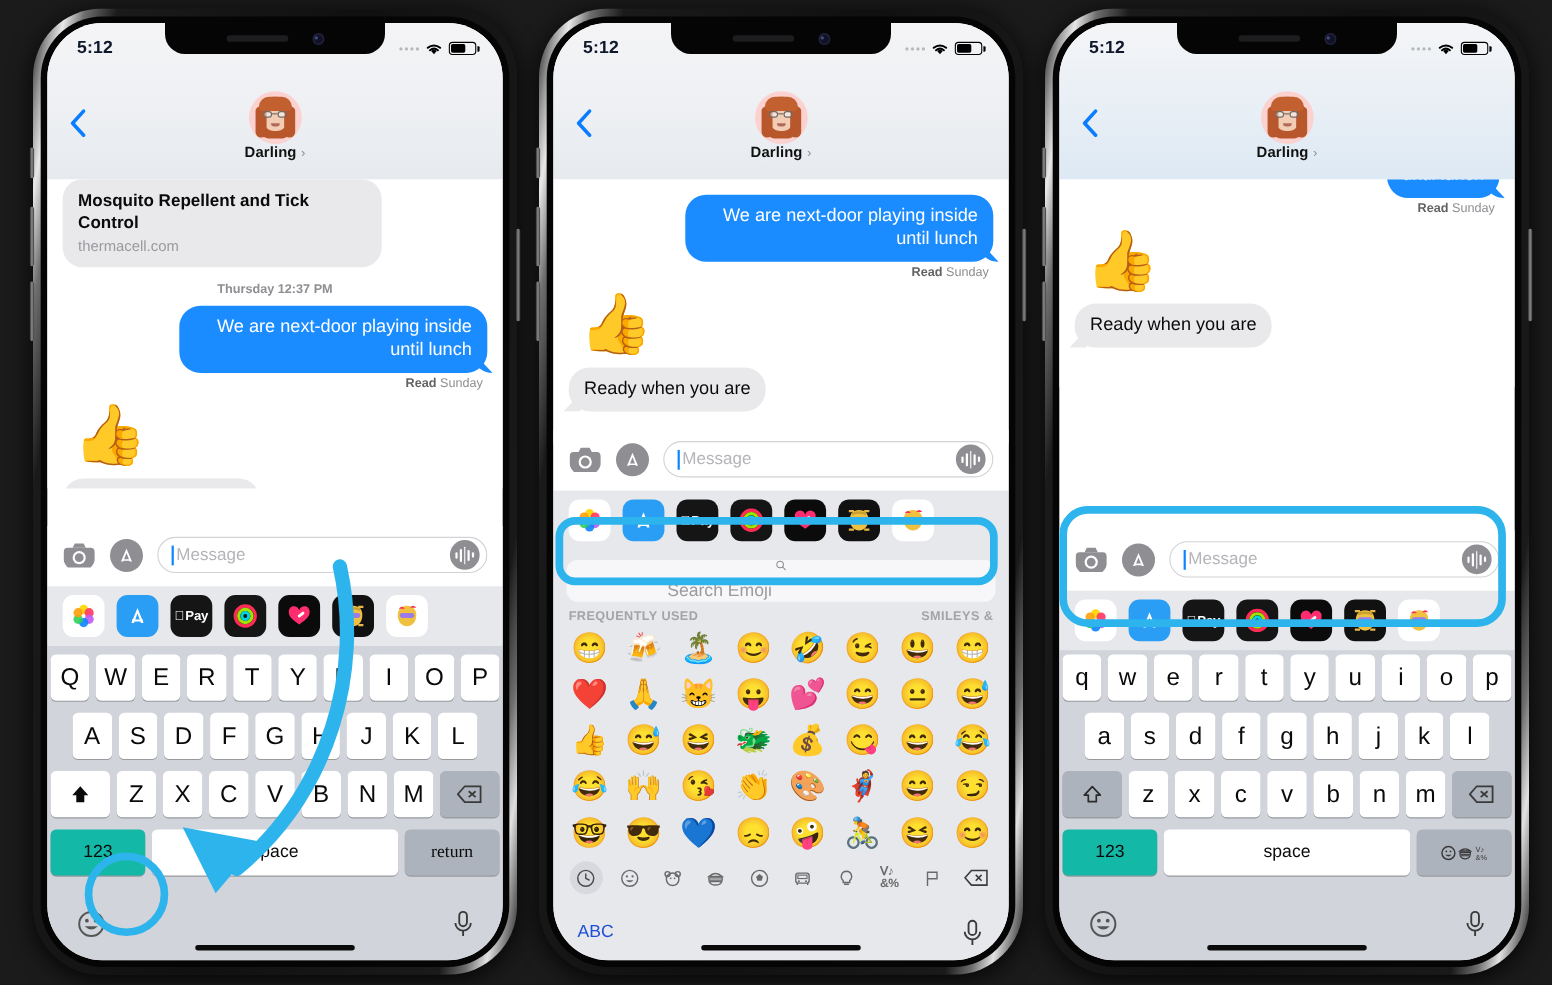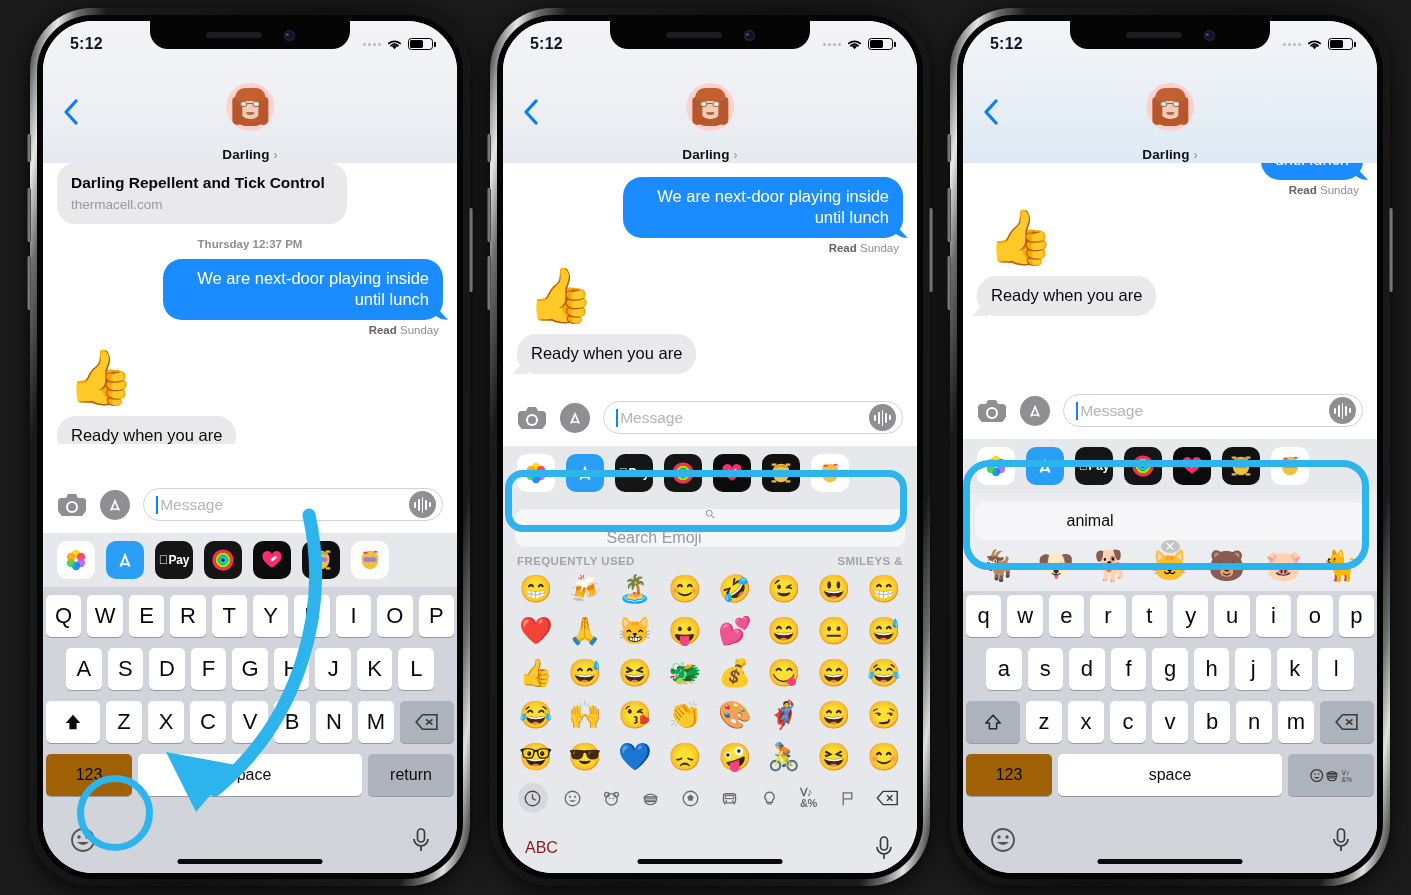--- a/index.html
+++ b/index.html
@@ -112,21 +112,21 @@
   .av-glass.l { left: 13px; }
   .av-glass.r { left: 26px; }
   .av-bridge { position:absolute; left:21px; top:20px; width:5px; height:1.3px; background:#6a6a6a; }
   .av-mouth { position:absolute; left:20px; top:29px; width:8px; height:3px;
               background:#b06a5c; border-radius: 0 0 4px 4px; }
   .av-hairL { position:absolute; left:6px; top:14px; width:10px; height:28px;
               background:#b8562c; border-radius: 6px 2px 8px 8px; }
   .av-hairR { position:absolute; right:6px; top:14px; width:10px; height:28px;
               background:#b8562c; border-radius: 2px 6px 8px 8px; }
   .contact-name {
-    margin-top: 16px; font-size: 13.5px; font-weight: 600; color: #111;
+    margin-top: 0; font-size: 13.5px; font-weight: 600; color: #111;
     display: flex; align-items: center; gap: 4px; letter-spacing: .1px;
   }
   .name-chev { font-size: 12px; color: #8c8c90; font-weight: 500; }
 
   
   .convo {
     position: absolute; top: 142px; left: 0; right: 0;
     background: #fff; overflow: hidden;
   }
   .link-card {
@@ -205,22 +205,22 @@
   .kbd { background: #d1d4da; padding: 8px 3px 0; }
   .kbd-row { display: flex; justify-content: center; gap: 6px; margin-bottom: 11px; }
   .key {
     background: #fff; border-radius: 5px; height: 42px;
     display: flex; align-items: center; justify-content: center;
     font-size: 22px; color: #0a0a0a; box-shadow: 0 1px 0 rgba(0,0,0,.28);
     flex: 1 1 0; min-width: 0;
   }
   .key.wide { flex: 0 0 54px; background: #adb3bd; }
   .key.del  { flex: 0 0 54px; background: #adb3bd; }
-  .key.num  { flex: 0 0 86px; background: #a16207; font-size: 16px; }
-  .key.ret  { flex: 0 0 86px; background: #adb3bd; font-size: 16px; }
+  .key.num  { flex: 0 0 86px; background: #14b8a6; font-size: 16px; }
+  .key.ret  { flex: 0 0 86px; background: #adb3bd; font-size: 16px; font-family: Liberation Serif, serif; }
   .key.space{ flex: 1 1 auto; font-size: 16px; }
   .key.emo-cat { flex: 0 0 86px; background: #adb3bd; font-size: 14px; }
   .kbd-bottom {
     height: 66px; display: flex; align-items: center; justify-content: space-between;
     padding: 0 22px;
   }
   .home-indicator {
     position: absolute; bottom: 9px; left: 50%; transform: translateX(-50%);
     width: 145px; height: 5px; border-radius: 3px; background: #0a0a0a;
   }
@@ -244,21 +244,21 @@
   .emoji-grid { display: grid; grid-template-columns: repeat(8, 1fr);
                 padding: 0 8px; row-gap: 2px; }
   .emoji-cell { font-size: 27px; text-align: center; line-height: 40px; }
   .cat-bar { display: flex; align-items: center; justify-content: space-around;
              padding: 6px 10px 4px; }
   .cat-ic { width: 30px; height: 30px; border-radius: 50%;
             display:flex; align-items:center; justify-content:center; }
   .cat-ic.active { background: #d7d9df; }
   .abc-row { display:flex; align-items:center; justify-content: space-between;
              padding: 6px 22px 0; height: 56px; }
-  .abc-lbl { font-size: 16px; color: #7f1d1d; }
+  .abc-lbl { font-size: 16px; color: #1d4ed8; }
 
   
   .res-strip { display: flex; align-items: center; gap: 2px; padding: 4px 8px 8px;
                background: #ecedf0; }
   .res-emoji { font-size: 30px; flex: 1; text-align: center; }
   .clear-x { width: 19px; height: 19px; border-radius: 50%; background: #c3c3c8;
              display:flex; align-items:center; justify-content:center; color:#fff;
              font-size: 13px; line-height:1; }
 
   
@@ -329,21 +329,21 @@
           </div>
           <div class="contact-name">
             <span>Darling</span>
             <span class="name-chev">›</span>
           </div>
         </div>
       </div>
 
       <div class="convo" style="top:142px;bottom:429px;padding:0 14px;">
         <div class="link-card">
-          <div class="link-title">Darling Repellent and Tick Control</div>
+          <div class="link-title">Mosquito Repellent and Tick Control</div>
           <div class="link-url">thermacell.com</div>
         </div>
         <div class="daystamp">Thursday 12:37 PM</div>
         <div class="bubble-row out">
           <div class="bubble blue">We are next-door playing inside until lunch</div>
         </div>
         <div class="readrcpt">
           <b>Read</b> <span>Sunday</span>
         </div>
         <div class="big-emoji">👍</div>
@@ -932,41 +932,20 @@
           <div class="app-ic ic-memoji2">
             <svg viewBox="0 0 30 30" width="28" height="28">
               <path d="M15 5 C21 5 24 9 24 14 C24 21 20 25 15 25 C10 25 6 21 6 14 C6 9 9 5 15 5Z" fill="#f0c040"></path>
               <rect x="8" y="12" width="14" height="5" rx="2.4" fill="#9b7ce8"></rect>
               <path d="M7 8 q3 -4 6 0" fill="#ff2d55"></path>
                 <path d="M18 7 q3 -4 6 0" fill="#ff2d55"></path>
             </svg>
           </div>
         </div>
 
-        <div class="emoji-panel" style="background:#ecedf0">
-          <div class="emoji-search-wrap">
-            <div class="emoji-search">
-              <svg width="18" height="18" viewBox="0 0 18 18">
-                <circle cx="7.6" cy="7.6" r="5.4" fill="none" stroke="#3a3a3a" stroke-width="1.7"></circle>
-                <path d="M11.6 11.6 L16.2 16.2" stroke="#3a3a3a" stroke-width="1.7" stroke-linecap="round"></path>
-              </svg>
-              <input type="text" value="animal" style="">
-              <span class="clear-x">✕</span>
-            </div>
-          </div>
-          <div class="res-strip">
-            <span class="res-emoji">🐐</span>
-            <span class="res-emoji">🐶</span>
-            <span class="res-emoji">🐕</span>
-            <span class="res-emoji">🐱</span>
-            <span class="res-emoji">🐻</span>
-            <span class="res-emoji">🐷</span>
-            <span class="res-emoji">🐈</span>
-          </div>
-        </div>
 
         <div class="kbd" style="padding-top:4px">
           <div class="kbd-row">
             <div class="key">q</div>
             <div class="key">w</div>
             <div class="key">e</div>
             <div class="key">r</div>
             <div class="key">t</div>
             <div class="key">y</div>
             <div class="key">u</div>

